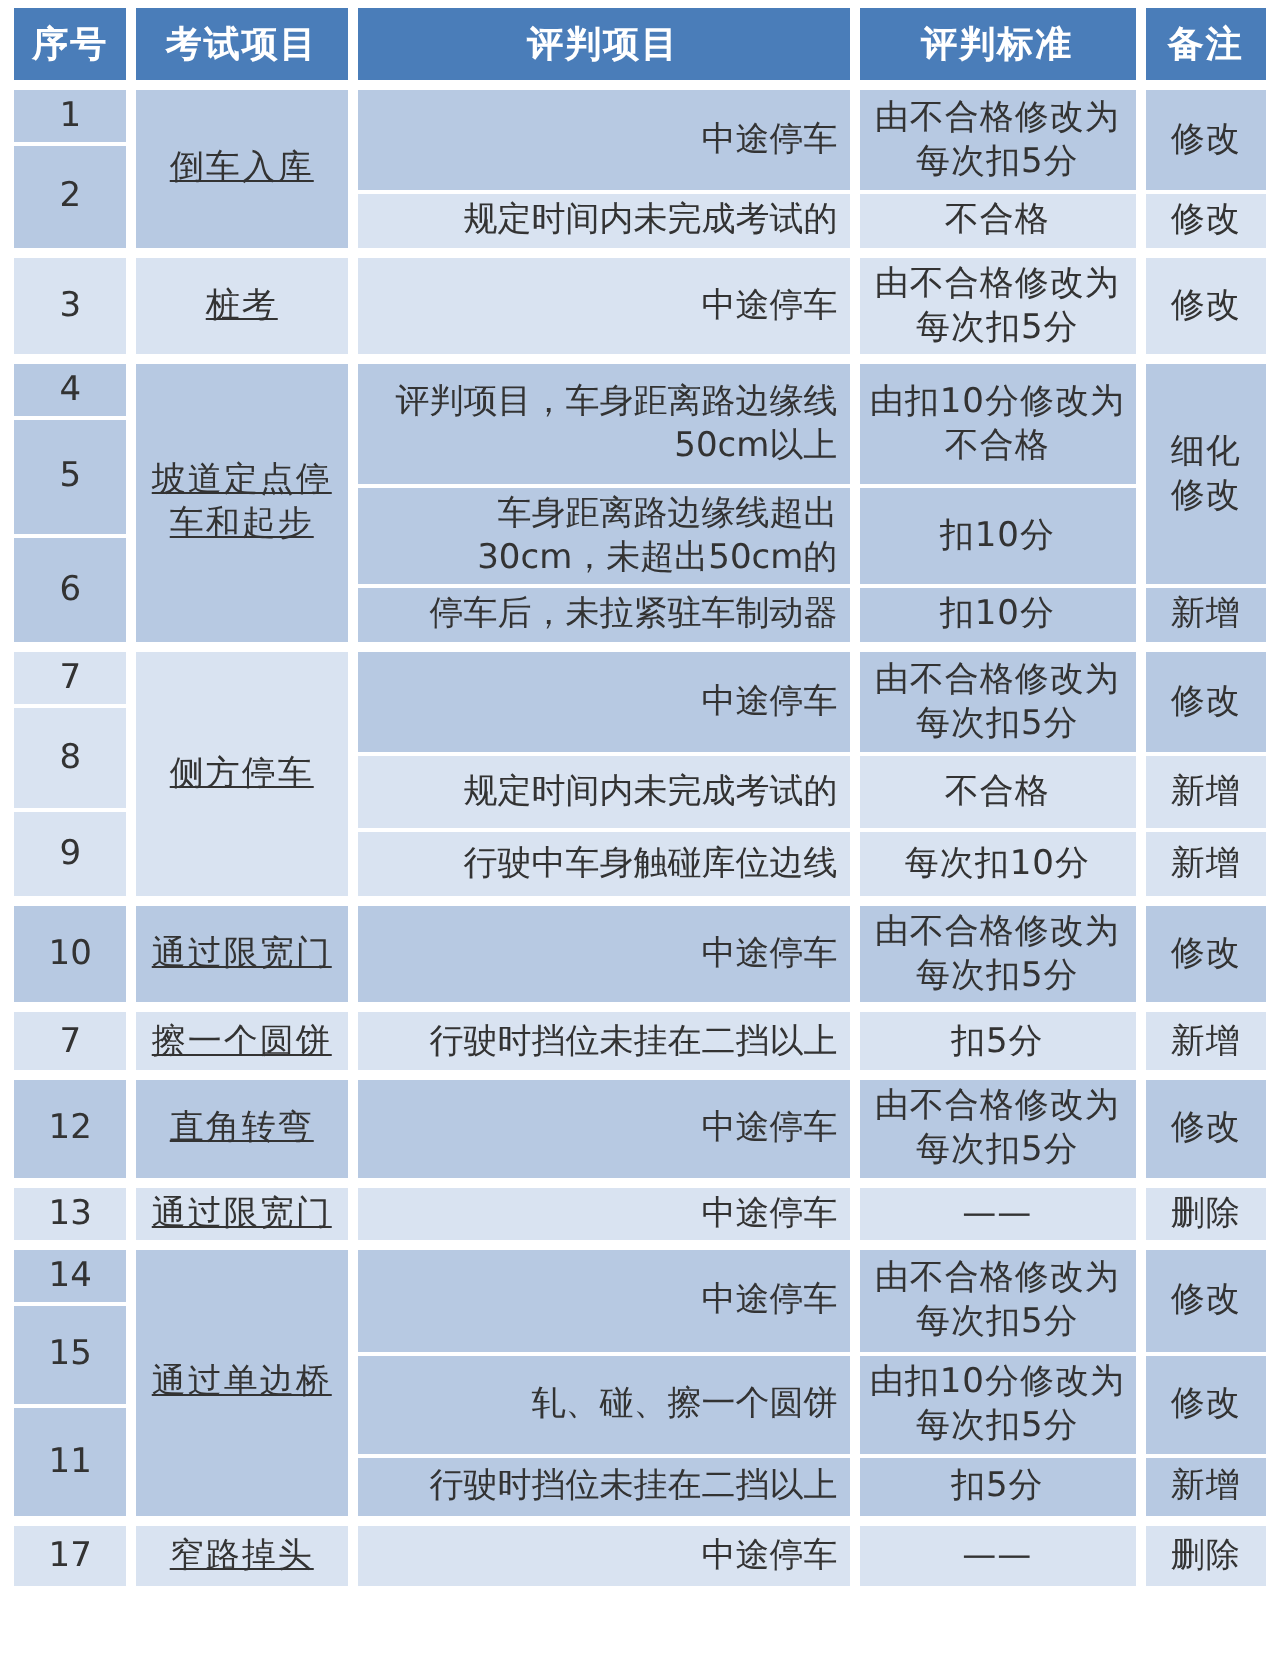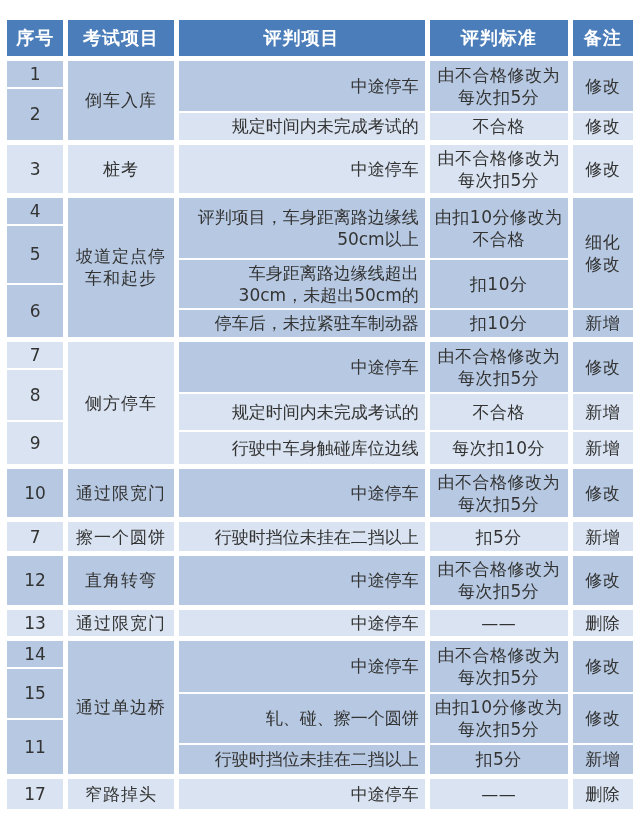--- a/index.html
+++ b/index.html
@@ -12,21 +12,21 @@
   }
   html,body{
     margin:0;padding:0;background:#ffffff;
     font-family:"DejaVu Sans","Liberation Sans",sans-serif;
   }
   .page{width:640px;height:839px;background:#ffffff;overflow:hidden;box-sizing:border-box;padding-top:2px;}
   table{
     border-collapse:collapse;
     table-layout:fixed;
     width:636px;
-    margin:16px auto;
+    margin:0 auto;
   }
   col.c-num{width:60px}
   col.c-item{width:108px}
   col.c-eval{width:246px}
   col.c-std{width:140px}
   col.c-rem{width:64px}
   th{
     background:var(--header-bg);
     color:var(--header-text);
     font-size:18px;
@@ -50,21 +50,21 @@
     border-bottom:2px solid var(--sep);
     padding:2px 4px;
     line-height:1.3;
     overflow:hidden;
   }
   tr.gs td{border-top:5px solid var(--sep);}
   td.dark{background:var(--band-dark);}
   td.light{background:var(--band-light);}
   td.eval{text-align:right;padding-left:9px;padding-right:6px;}
   td.num{font-size:17px;}
-  td.item{letter-spacing:1px;}
+  td.item{letter-spacing:1px;text-decoration:underline;}
   td.std,td.rem{letter-spacing:0.5px;}
 </style>
 </head>
 <body>
 
 <div class="page">
   <table>
     <colgroup>
       <col class="c-num">
         <col class="c-item">

